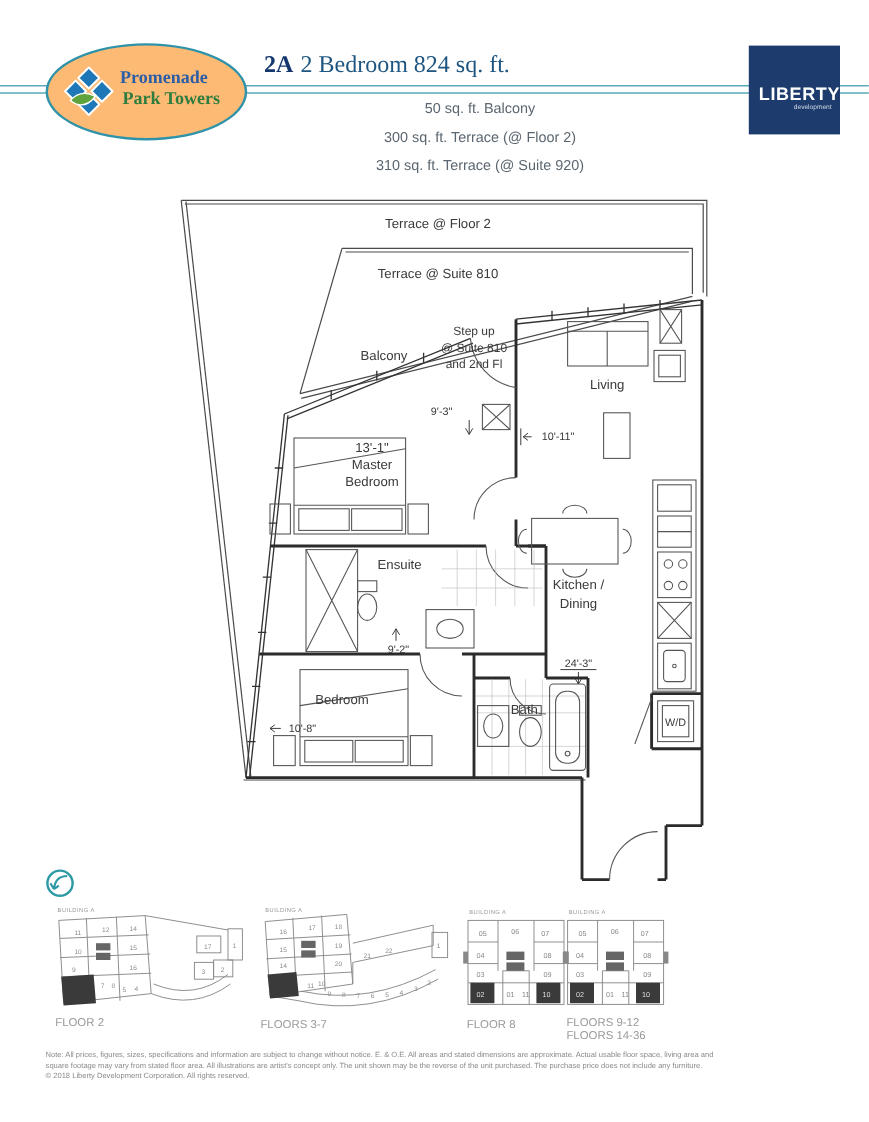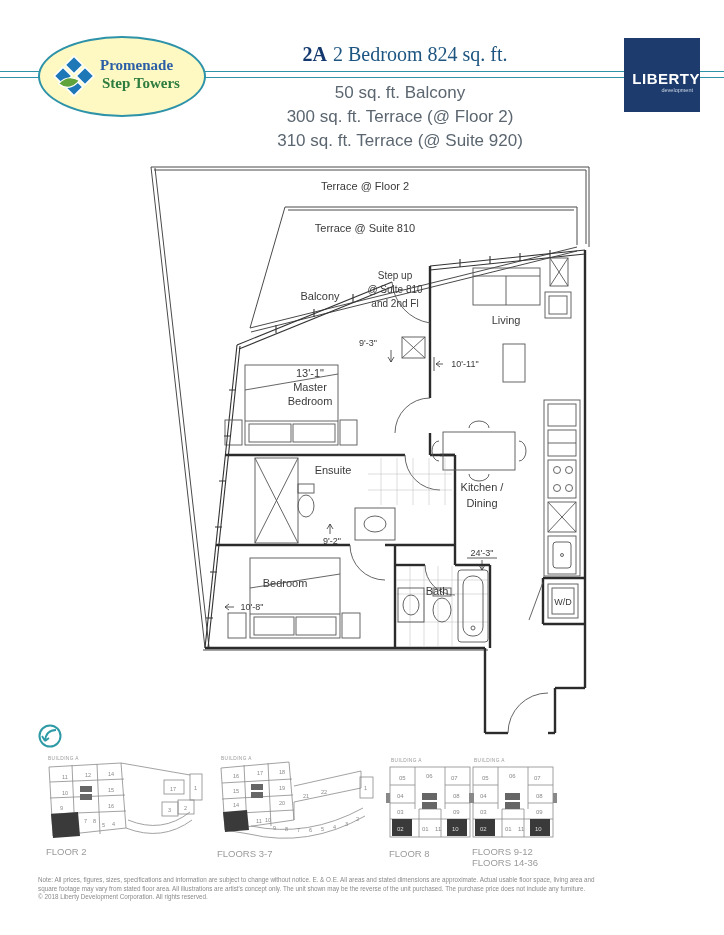--- a/index.html
+++ b/index.html
@@ -4,31 +4,31 @@
 <style>
   html,body{margin:0;padding:0;}
   body{
     width:724px;height:935px;background:#ffffff;position:relative;overflow:hidden;
     font-family:"Liberation Sans", sans-serif;color:#333;
   }
   .abs{position:absolute;}
   
   .rule{position:absolute;left:0;top:71px;width:724px;height:5px;
         border-top:1.6px solid #2e93a9;border-bottom:1.6px solid #2e93a9;z-index:1;}
-  .logo-oval{position:absolute;left:38px;top:36px;width:164px;height:77px;background:#fef9c3;
+  .logo-oval{position:absolute;left:38px;top:36px;width:164px;height:77px;background:#fdba74;
         border:2px solid #2e93a9;border-radius:50%;z-index:2;}
   .logo-text1{position:absolute;left:60px;top:19px;font-family:"Liberation Serif",serif;
         font-weight:bold;font-size:15px;color:#2b5ea7;}
   .logo-text2{position:absolute;left:62px;top:37px;font-family:"Liberation Serif",serif;
         font-weight:bold;font-size:15px;color:#2e7d3f;}
-  .title{position:absolute;left:220px;top:43px;width:370px;text-align:center;
+  .title{position:absolute;left:220px;top:43px;width:370px;
         font-family:"Liberation Serif",serif;font-size:20px;color:#1d5580;z-index:2;}
   .title .code{font-weight:bold;color:#14386e;margin-right:6px;}
   .subtitle{position:absolute;left:200px;width:400px;text-align:center;
-        font-size:17px;color:#5b6670;z-index:2;}
+        font-size:12px;color:#5b6670;z-index:2;}
   .liberty{position:absolute;left:624px;top:38px;width:76px;height:74px;background:#1d3c6d;z-index:2;}
   .liberty .name{position:absolute;left:0;top:32px;width:100%;text-align:right;color:#fff;
         font-weight:bold;font-size:15px;letter-spacing:0.5px;}
   .liberty .sub{position:absolute;right:7px;top:49px;color:#cfd8e6;font-size:5.5px;}
   
   svg text{font-family:"Liberation Sans",sans-serif;}
   .room-label{fill:#3a3a3a;font-size:11px;}
   .room-label-sm{fill:#3a3a3a;font-size:10px;}
   .dim-label{fill:#3a3a3a;font-size:9px;}
   .kp-num{fill:#8a8a8a;font-size:5.5px;}
@@ -49,21 +49,21 @@
   <svg class="abs" style="left:12px;top:16px;" width="44" height="44" viewBox="0 0 40 40">
     <g stroke="#ffffff" stroke-width="1.5" stroke-linejoin="round">
       <path d="M20,2 L28,10 L20,18 L12,10 Z" fill="#1e78b8"></path>
       <path d="M30,12 L38,20 L30,28 L22,20 Z" fill="#1e78b8"></path>
       <path d="M20,22 L28,30 L20,38 L12,30 Z" fill="#1e78b8"></path>
       <path d="M10,12 L18,20 L10,28 L2,20 Z" fill="#1e78b8"></path>
     </g>
     <path d="M6,27 Q14,18 25,24 Q16,35 6,27 Z" fill="#5fa33c" stroke="#ffffff" stroke-width="1"></path>
   </svg>
   <div class="logo-text1">Promenade</div>
-  <div class="logo-text2">Step Towers</div>
+  <div class="logo-text2">Park Towers</div>
 </div>
 
 <div class="title">
   <span class="code">2A</span><span>2 Bedroom 824 sq. ft.</span>
 </div>
 
 <div class="subtitle" style="top:83px;">50 sq. ft. Balcony</div>
 <div class="subtitle" style="top:107px;">300 sq. ft. Terrace (@ Floor 2)</div>
 <div class="subtitle" style="top:131px;">310 sq. ft. Terrace (@ Suite 920)</div>
 

